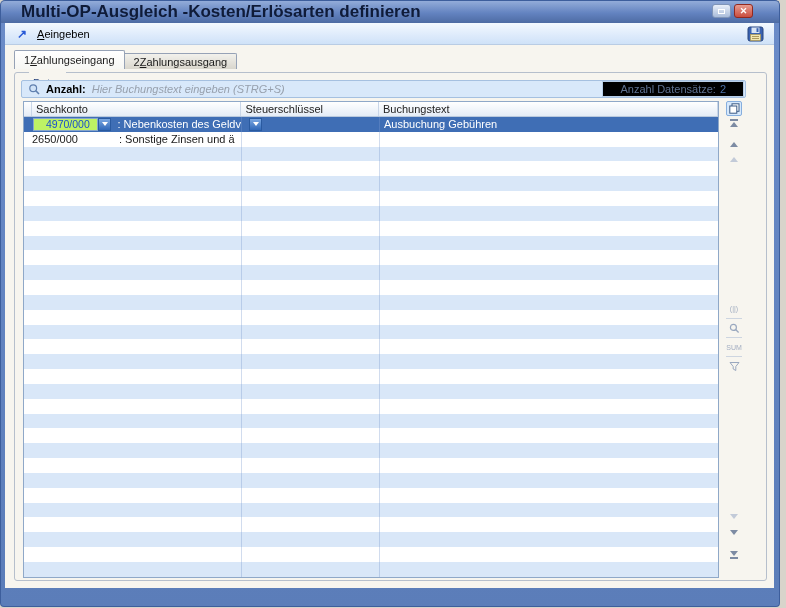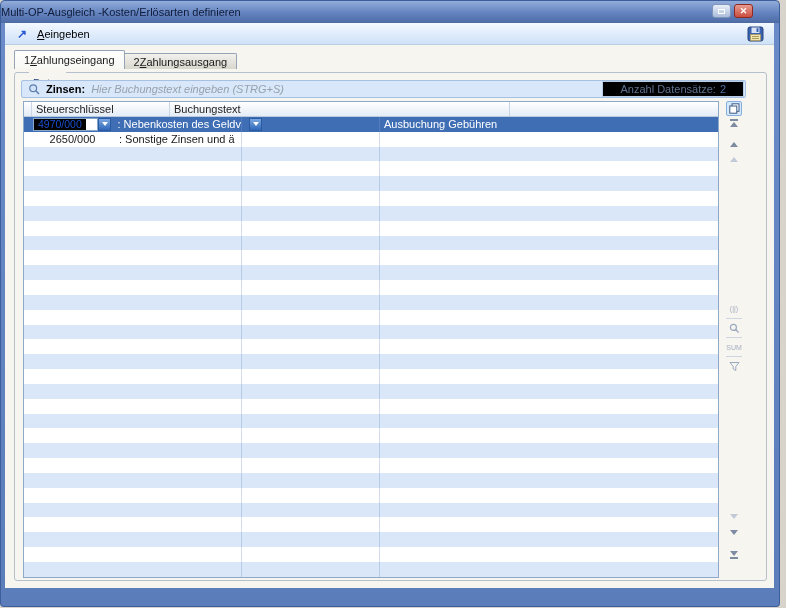--- a/index.html
+++ b/index.html
@@ -6,21 +6,21 @@
   html,body { width:786px; height:608px; overflow:hidden; background:#d8d4cb;
               font-family:"Liberation Sans", sans-serif; font-size:11px; color:#1a1a1a; }
 
   .window { position:absolute; left:0; top:0; width:780px; height:607px; }
 
   
   .titlebar { position:absolute; left:0; top:0; right:0; height:23px;
     background:linear-gradient(180deg,#93acd9 0%,#6383c0 55%,#4d6ba3 100%);
     border:1px solid #3d5e9c; border-bottom:none; border-radius:5px 5px 0 0;
     display:flex; align-items:center; }
-  .title-text { font-weight:normal; font-size:11px; color:#0f1b38; padding-left:0;
+  .title-text { font-weight:bold; font-size:17px; color:#0f1b38; padding-left:20px;
     white-space:nowrap; }
   .win-buttons { position:absolute; right:26px; top:3px; display:flex; gap:3px; }
   .wbtn { width:19px; height:14px; border-radius:3px; display:flex; align-items:center;
     justify-content:center; cursor:default; }
   .wbtn.restore { background:linear-gradient(180deg,#e9eff9,#a9bcda); border:1px solid #8095b8; }
   .wbtn.restore .sq { width:7px; height:5px; border:1px solid #fff; background:transparent; }
   .wbtn.close { background:linear-gradient(180deg,#e89c90,#c94d3f); border:1px solid #92291f;
     color:#fff; font-weight:bold; font-size:9px; line-height:1; }
 
   .frame { position:absolute; left:0; top:23px; right:0; bottom:0;
@@ -81,27 +81,27 @@
     border-right:1px solid rgba(122,156,205,0.35); }
   .ind { width:8px; flex:none; border-right:1px solid rgba(122,156,205,0.35); }
   .c1 { width:210px; flex:none; }
   .c2 { width:138px; flex:none; }
   .c3 { width:340px; flex:none; padding-left:4px; }
   .h1 { width:210px; } .h2 { width:138px; } .h3 { width:340px; }
   .hind { width:8px; border-right:1px solid #c9d6e8; }
 
   .editor { margin-left:1px; width:68px; height:13px; background:#fff;
     border:1px solid #86a6cc; display:flex; align-items:center; overflow:hidden; }
-  .editor .sel { background:#000000; color:#1a4ecc; padding:0 4px; font-size:10.5px; }
+  .editor .sel { background:#bef264; color:#1a4ecc; padding:0 12px; font-size:10.5px; }
   .dd-btn { width:13px; height:13px; flex:none;
     background:linear-gradient(180deg,#7aa7e2,#3068b8); border:1px solid #2a5aa0;
     display:flex; align-items:center; justify-content:center; }
   .dd-btn .tri { width:0; height:0; border-left:3px solid transparent;
     border-right:3px solid transparent; border-top:4px solid #fff; }
-  .acct-num { width:81px; text-align:center; flex:none; }
+  .acct-num { width:81px; text-align:left; flex:none; }
   .acct-text { padding-left:6px;text-align:center; }
   .row1-text { padding-left:6px; }
 
   
   .icon-strip { position:absolute; left:710px; top:28px; width:18px; height:477px; }
   .strip-group { position:absolute; left:0; width:18px; display:flex;
     flex-direction:column; align-items:center; }
   .g-top { top:0; gap:3px; } .g-mid { top:198px; gap:0; } .g-bot { top:418px; gap:4px; }
   .copy-box { width:16px; height:15px; background:#d6e8fb; border:1px solid #86aede;
     border-radius:2px; display:flex; align-items:center; justify-content:center; }
@@ -168,31 +168,32 @@
     </div>
 
     <div class="groupbox">
       <span class="groupbox-label">Daten</span>
 
       <div class="searchbar">
         <svg width="13" height="13" viewBox="0 0 13 13" style="margin:0 5px 0 6px">
           <circle cx="5.2" cy="5.2" r="3.4" fill="#cfe2f7" stroke="#5f7fae" stroke-width="1.2"></circle>
           <line x1="7.8" y1="7.8" x2="11" y2="11" stroke="#5f7fae" stroke-width="1.6"></line>
         </svg>
-        <span class="search-label">Zinsen:</span>
+        <span class="search-label">Anzahl:</span>
         <span class="search-placeholder">Hier Buchungstext eingeben (STRG+S)</span>
         <div class="count-box">
           <span class="count-label">Anzahl Datensätze:</span>
           <span class="count-value">2</span>
         </div>
       </div>
 
       <div class="table">
         <div class="thead">
           <div class="hind"></div>
+          <div class="hcell h1">Sachkonto</div>
           <div class="hcell h2">Steuerschlüssel</div>
           <div class="hcell h3">Buchungstext</div>
         </div>
 
         <div class="tbody">
 
           <div class="trow selected">
             <div class="ind"></div>
             <div class="cell c1">
               <div class="editor">

